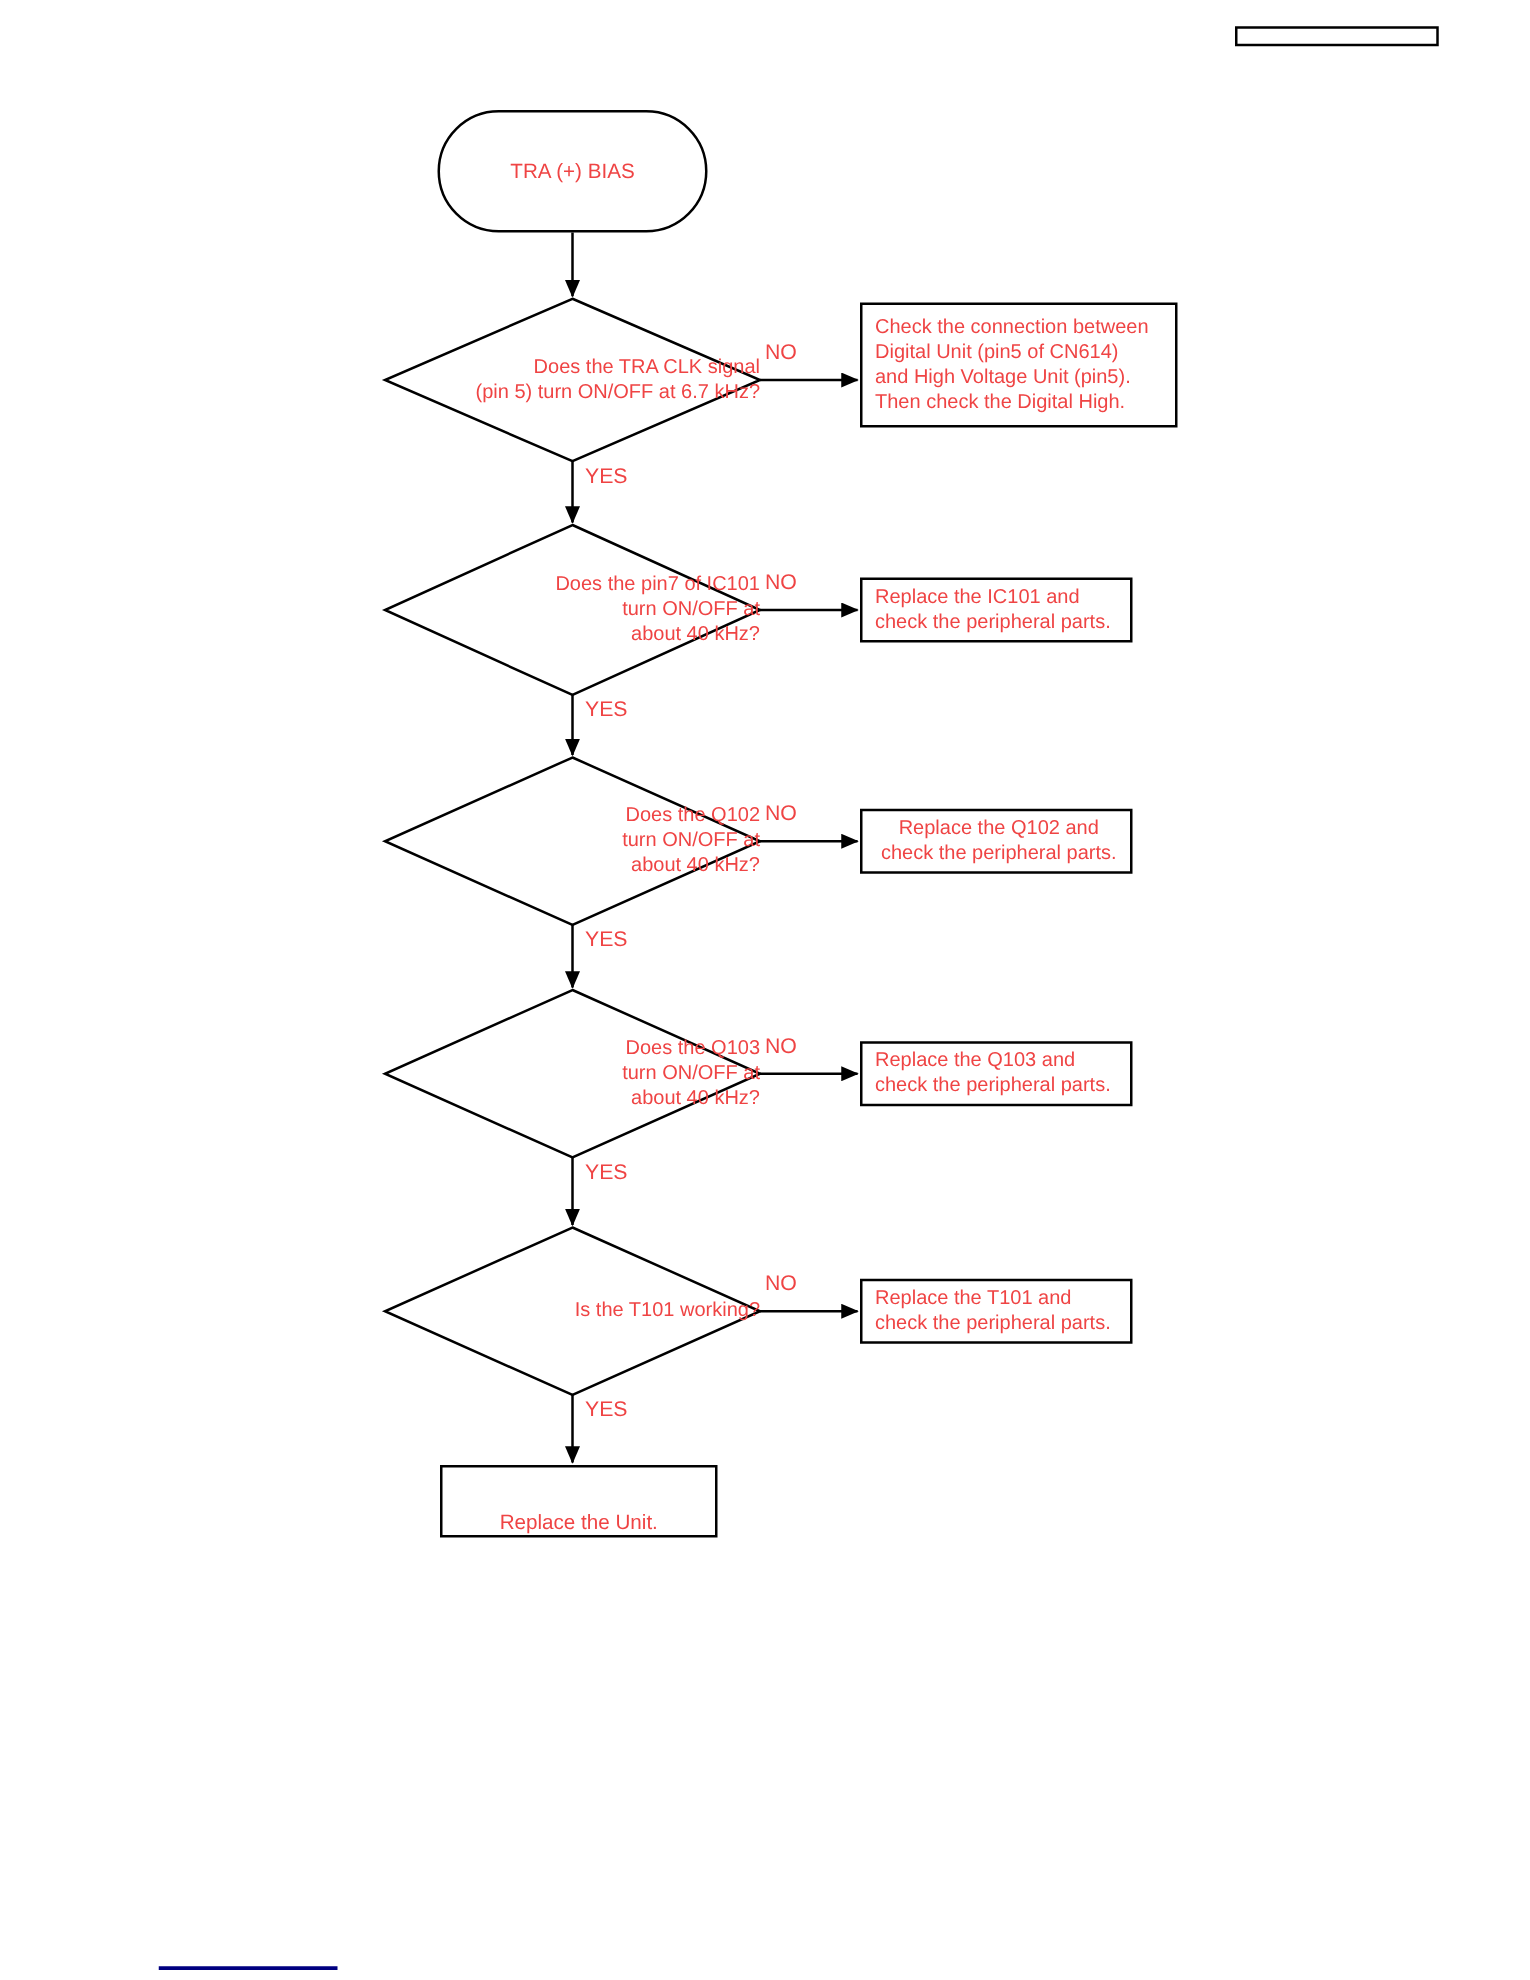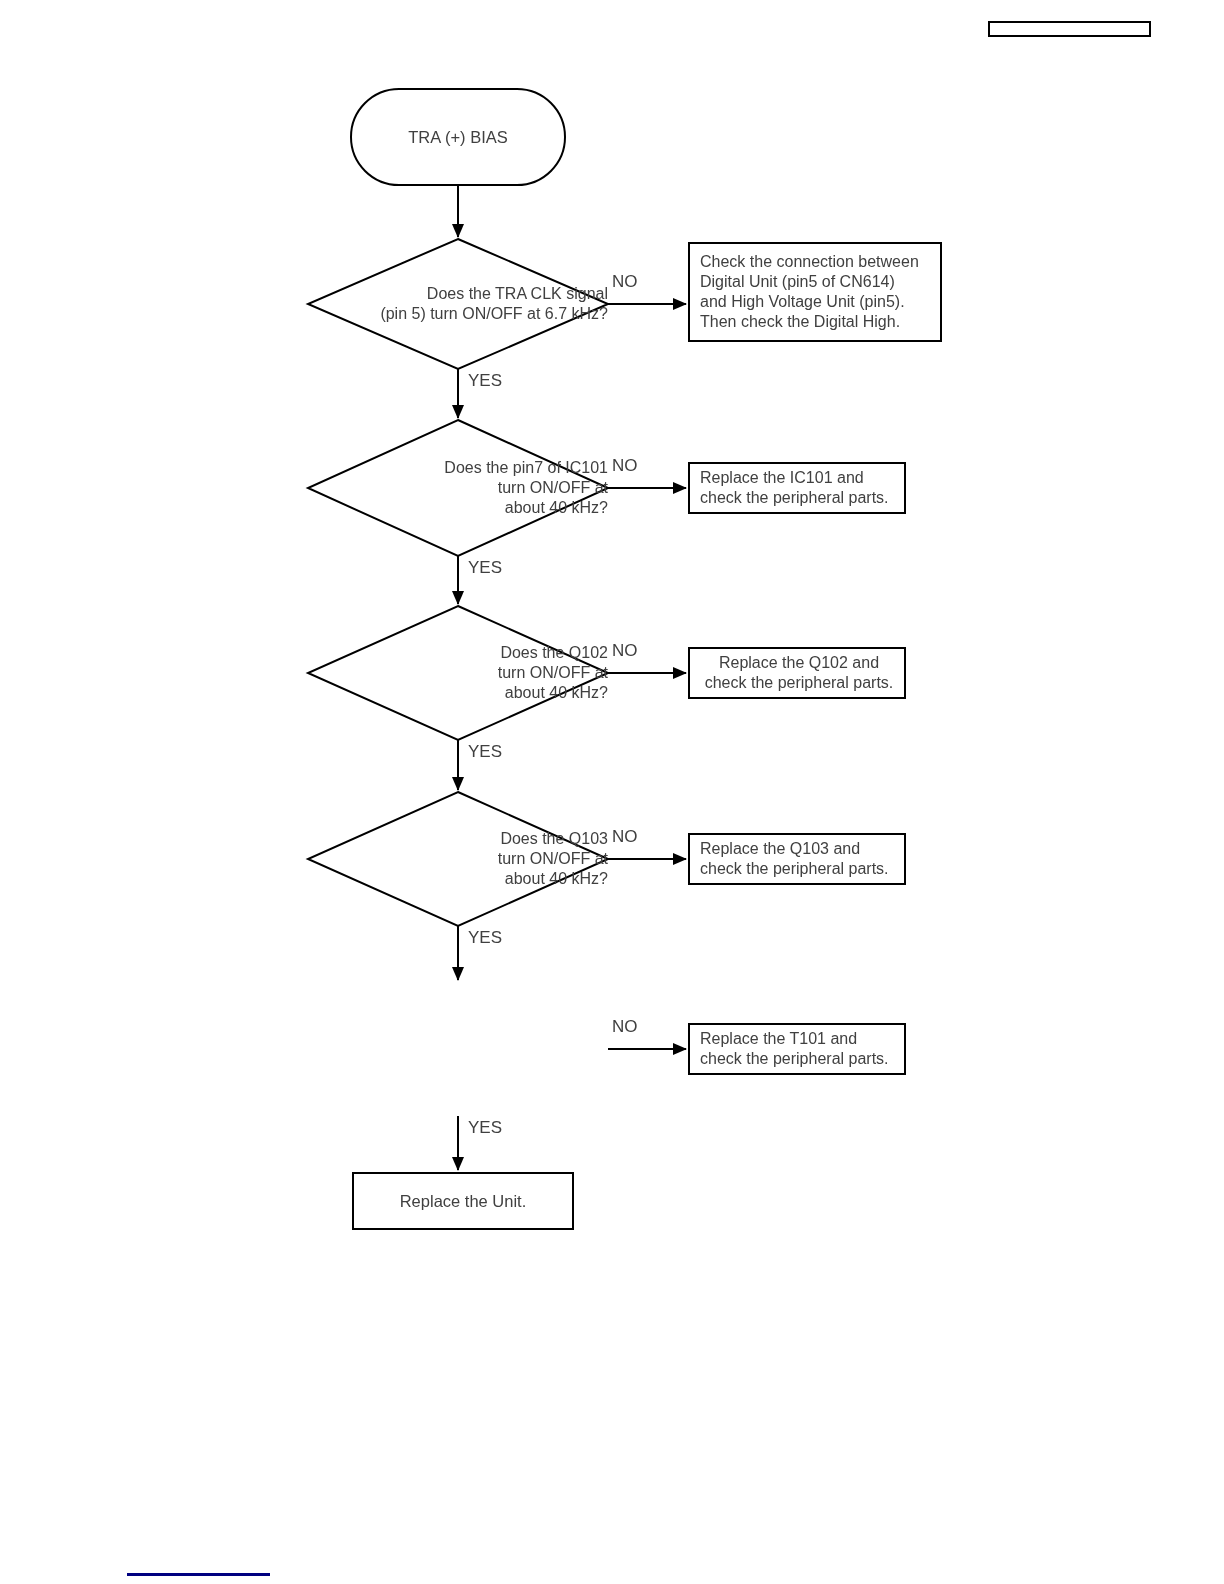--- a/index.html
+++ b/index.html
@@ -2,21 +2,21 @@
 <html><head>
 <meta charset="utf-8">
 <style>
   html, body { margin: 0; padding: 0; background: #ffffff; }
   .page {
     position: relative;
     width: 1224px;
     height: 1584px;
     background: #ffffff;
     font-family: "Liberation Sans", sans-serif;
-    color: #404040;
+    color: #ef4444;
     overflow: hidden;
   }
   .connectors { position: absolute; left: 0; top: 0; }
   .header-box {
     position: absolute; left: 988px; top: 21px; width: 163px; height: 16px;
     border: 2px solid #000; box-sizing: border-box; background: #fff;
   }
   .terminal {
     position: absolute; left: 350px; top: 88px; width: 216px; height: 98px;
     border: 2px solid #000; border-radius: 49px; box-sizing: border-box;
@@ -41,21 +41,21 @@
     padding-left: 10px; padding-right: 6px; font-size: 16px; line-height: 20px;
   }
   .a1 { top: 242px; width: 254px; height: 100px; }
   .a2 { top: 462px; width: 218px; height: 52px; }
   .a3 { top: 647px; width: 218px; height: 52px; align-items: center; }
   .a4 { top: 833px; width: 218px; height: 52px; }
   .a5 { top: 1023px; width: 218px; height: 52px; }
   .end-box {
     position: absolute; left: 352px; top: 1172px; width: 222px; height: 58px;
     border: 2px solid #000; box-sizing: border-box; background: #fff;
-    display: flex; align-items: center; justify-content: center; font-size: 16.5px;
+    display: flex; align-items: flex-end; justify-content: center; font-size: 16.5px;
   }
   .flow-label { position: absolute; font-size: 17px; line-height: 20px; }
   .no1 { left: 612px; top: 272px; }
   .no2 { left: 612px; top: 456px; }
   .no3 { left: 612px; top: 641px; }
   .no4 { left: 612px; top: 827px; }
   .no5 { left: 612px; top: 1017px; }
   .yes1 { left: 468px; top: 371px; }
   .yes2 { left: 468px; top: 558px; }
   .yes3 { left: 468px; top: 742px; }
@@ -160,20 +160,28 @@
       <div>about 40 kHz?</div>
     </div>
   </div>
   <div class="flow-label no4">NO</div>
   <div class="flow-label yes4">YES</div>
   <div class="action a4">
     <div>Replace the Q103 and</div>
     <div>check the peripheral parts.</div>
   </div>
 
+  <div class="diamond d5">
+    <svg viewBox="0 0 100 100" preserveAspectRatio="none">
+      <polygon points="50,0 100,50 50,100 0,50" fill="#fff" stroke="#000" stroke-width="2" vector-effect="non-scaling-stroke"></polygon>
+    </svg>
+    <div class="dtext">
+      <div>Is the T101 working?</div>
+    </div>
+  </div>
   <div class="flow-label no5">NO</div>
   <div class="flow-label yes5">YES</div>
   <div class="action a5">
     <div>Replace the T101 and</div>
     <div>check the peripheral parts.</div>
   </div>
 
   <div class="end-box">
     <span>Replace the Unit.</span>
   </div>

